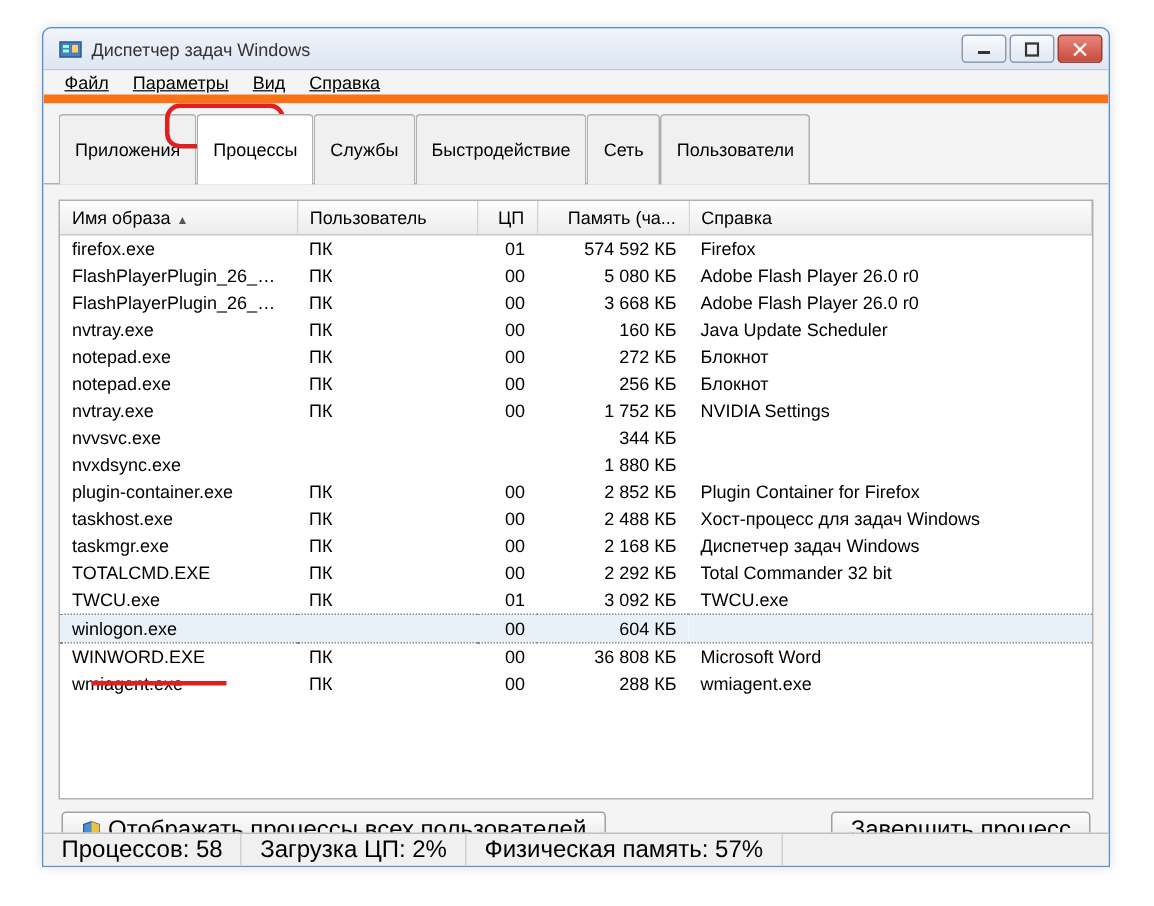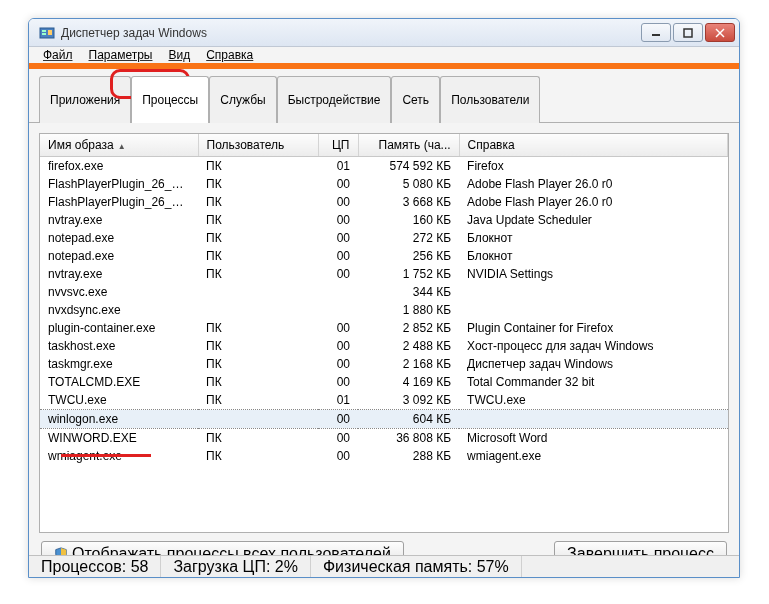--- a/index.html
+++ b/index.html
@@ -182,21 +182,21 @@
               <td class="col-name">taskmgr.exe</td>
               <td class="col-user">ПК</td>
               <td class="col-cpu num">00</td>
               <td class="col-mem num">2 168 КБ</td>
               <td>Диспетчер задач Windows</td>
             </tr>
             <tr>
               <td class="col-name">TOTALCMD.EXE</td>
               <td class="col-user">ПК</td>
               <td class="col-cpu num">00</td>
-              <td class="col-mem num">4 169 КБ</td>
+              <td class="col-mem num">2 292 КБ</td>
               <td>Total Commander 32 bit</td>
             </tr>
             <tr>
               <td class="col-name">TWCU.exe</td>
               <td class="col-user">ПК</td>
               <td class="col-cpu num">01</td>
               <td class="col-mem num">3 092 КБ</td>
               <td>TWCU.exe</td>
             </tr>
             <tr class="selected">

